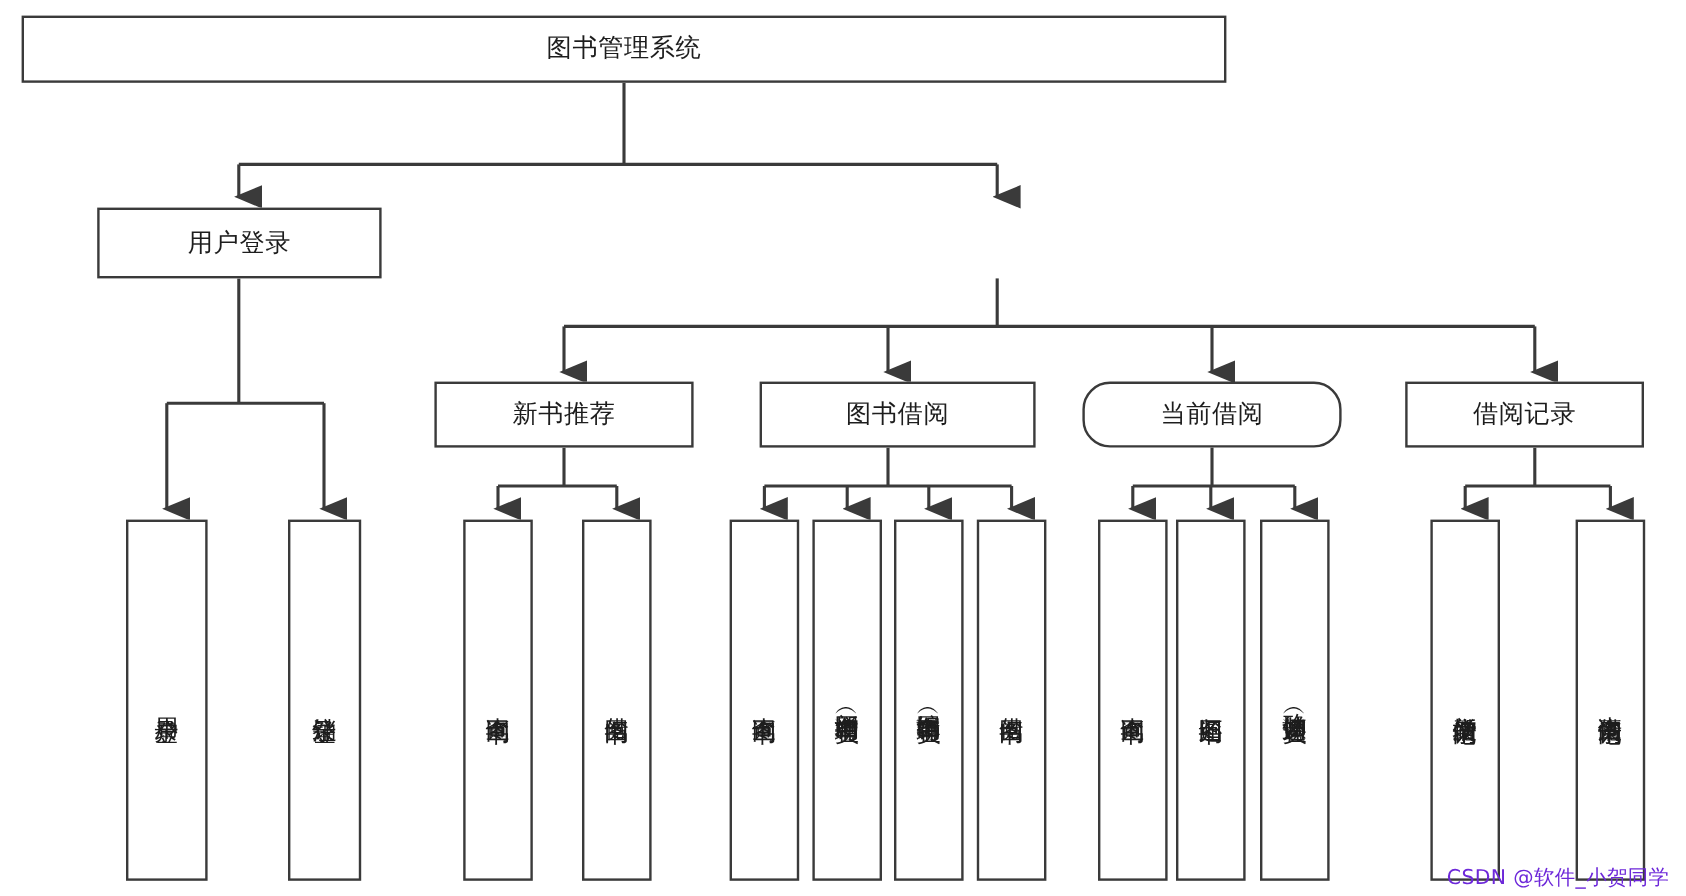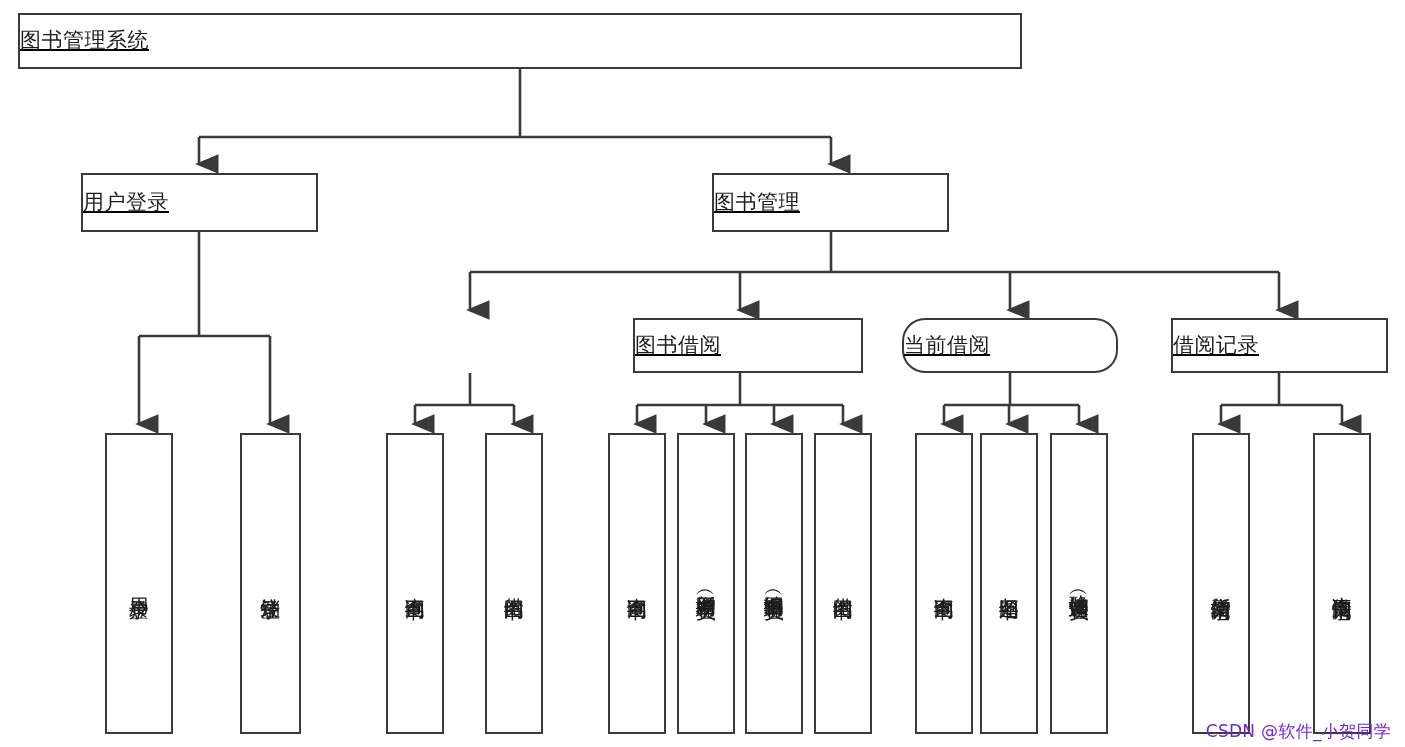--- a/index.html
+++ b/index.html
@@ -21,21 +21,21 @@
     width: 1405px;
     height: 747px;
   }
   .node-box {
     position: absolute;
     box-sizing: border-box;
     background: #ffffff;
     border: 2px solid #3a3a3a;
     display: flex;
     align-items: center;
-    text-decoration: underline;
+    justify-content: center;
   }
   .node-label-h {
     font-size: 21px;
     color: #1d1d1d;
     line-height: 1.1;
     white-space: nowrap;
     letter-spacing: 0.5px;
   }
   .leaf-box {
     position: absolute;
@@ -130,31 +130,31 @@
     </g>
   </svg>
 
   <div class="node-box" style="left:18px; top:13px; width:1004px; height:56px;">
     <span class="node-label-h">图书管理系统</span>
   </div>
 
   <div class="node-box" style="left:81px; top:173px; width:237px; height:59px;">
     <span class="node-label-h">用户登录</span>
   </div>
-  <div class="node-box" style="left:712px; top:173px; width:237px; height:59px;">
-    <span class="node-label-h">图书管理</span>
-  </div>
-
+
+  <div class="node-box" style="left:362px; top:318px; width:216px; height:55px;">
+    <span class="node-label-h">新书推荐</span>
+  </div>
   <div class="node-box" style="left:633px; top:318px; width:230px; height:55px;">
     <span class="node-label-h">图书借阅</span>
   </div>
   <div class="node-box" style="left:902px; top:318px; width:216px; height:55px;border-radius:23px;">
     <span class="node-label-h">当前借阅</span>
   </div>
-  <div class="node-box" style="left:1171px; top:318px; width:217px; height:55px;">
+  <div class="node-box" style="left:1171px; top:318px; width:199px; height:55px;">
     <span class="node-label-h">借阅记录</span>
   </div>
 
   <div class="leaf-box" style="left:105px; top:433px; width:68px; height:301px;">
     <span class="node-label-v">用户登录</span>
   </div>
   <div class="leaf-box" style="left:240px; top:433px; width:61px; height:301px;">
     <span class="node-label-v">注销登录</span>
   </div>
 

